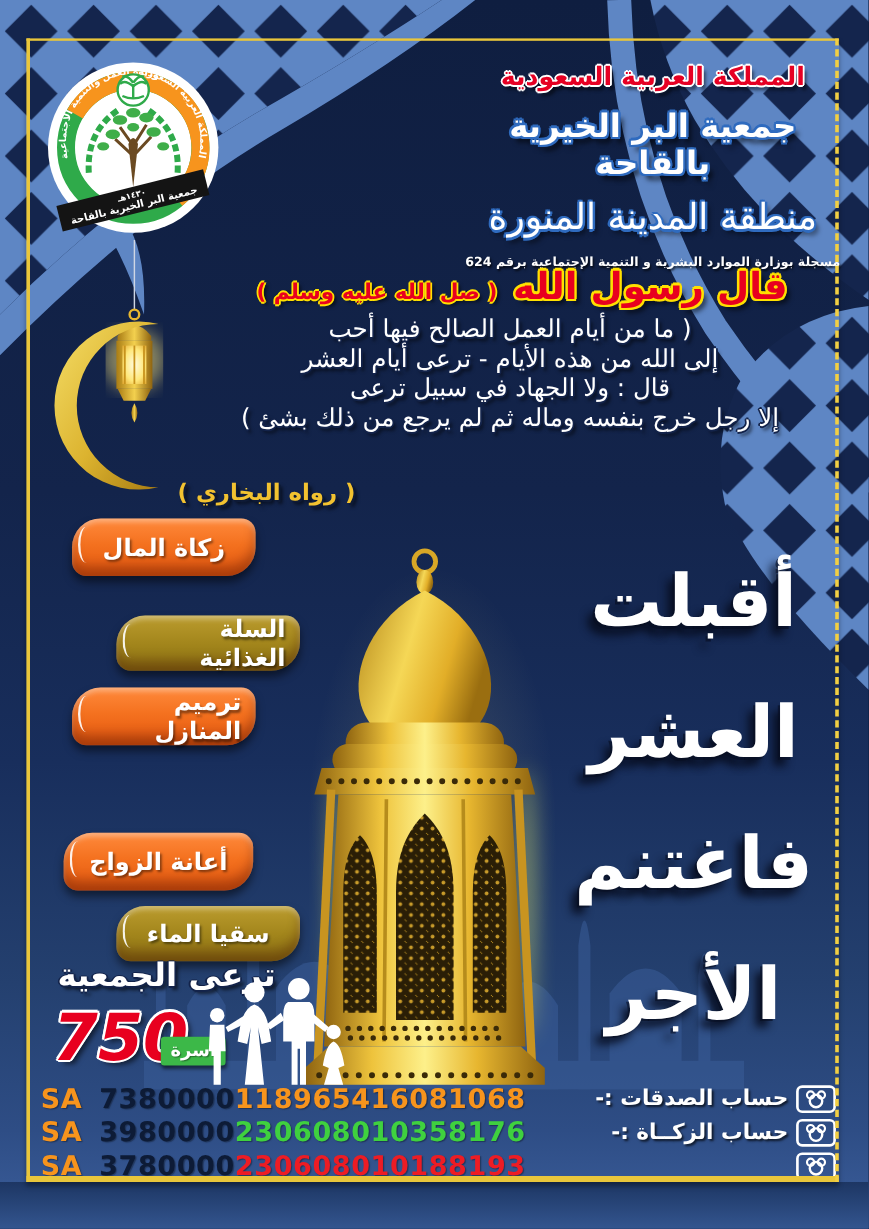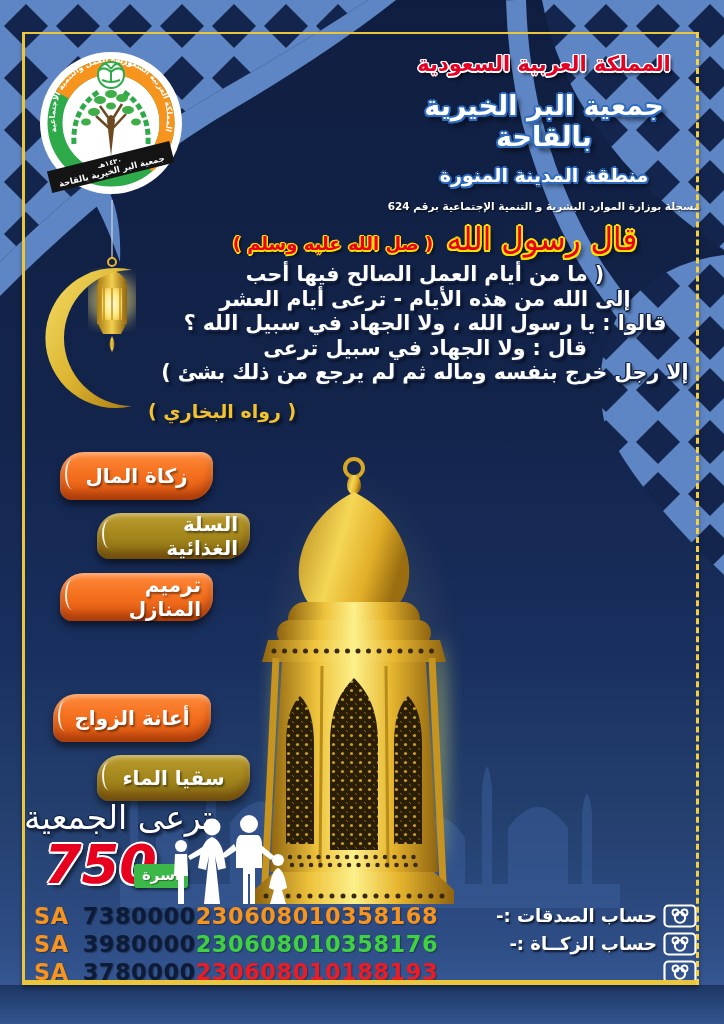--- a/index.html
+++ b/index.html
@@ -20,52 +20,52 @@
   
   .ornament-tl{left:0;top:0;z-index:1;}
   .ornament-r{right:0;top:0;z-index:1;}
   .mosque{left:110px;top:688px;z-index:2;opacity:.55;}
   
   .hdr{left:378px;top:52px;width:332px;text-align:center;z-index:10;direction:rtl;}
   .hdr-country{color:#e60023;font-size:21px;font-weight:bold;
     text-shadow:-1.5px 0 #fff,1.5px 0 #fff,0 -1.5px #fff,0 1.5px #fff,1px 1px #fff,-1px -1px #fff,1px -1px #fff,-1px 1px #fff,3px 4px 3px rgba(0,0,0,.55);}
   .hdr-org{margin-top:14px;color:#fff;font-size:27px;font-weight:bold;
     text-shadow:-2px 0 #2f6bbf,2px 0 #2f6bbf,0 -2px #2f6bbf,0 2px #2f6bbf,1.5px 1.5px #2f6bbf,-1.5px -1.5px #2f6bbf,1.5px -1.5px #2f6bbf,-1.5px 1.5px #2f6bbf,4px 5px 4px rgba(0,0,0,.6);}
-  .hdr-region{margin-top:12px;color:#fff;font-size:19px;font-weight:bold;
+  .hdr-region{margin-top:12px;color:#fff;font-size:30px;font-weight:normal;
     text-shadow:-2px 0 #2f6bbf,2px 0 #2f6bbf,0 -2px #2f6bbf,0 2px #2f6bbf,1.5px 1.5px #2f6bbf,-1.5px -1.5px #2f6bbf,3px 4px 4px rgba(0,0,0,.6);}
   .hdr-reg{margin-top:14px;color:#fff;font-size:10.5px;font-weight:bold;
     text-shadow:1px 1px 2px rgba(0,0,0,.8);}
   
   .hadith-title{left:140px;top:221px;width:570px;text-align:center;z-index:10;direction:rtl;white-space:nowrap;}
-  .ht-main{color:#e8001f;font-size:31px;font-weight:normal;
+  .ht-main{color:#e8001f;font-size:31px;font-weight:bold;
     text-shadow:-2px 0 #ffe000,2px 0 #ffe000,0 -2px #ffe000,0 2px #ffe000,1.5px 1.5px #ffe000,-1.5px -1.5px #ffe000,1.5px -1.5px #ffe000,-1.5px 1.5px #ffe000,4px 4px 4px rgba(0,0,0,.6);}
   .ht-sal{color:#e8001f;font-size:18px;font-weight:bold;margin-right:8px;
     text-shadow:-1.5px 0 #ffe000,1.5px 0 #ffe000,0 -1.5px #ffe000,0 1.5px #ffe000,1px 1px #ffe000,-1px -1px #ffe000,3px 3px 3px rgba(0,0,0,.6);padding-left:20px;}
   .hadith-body{left:135px;top:262px;width:580px;text-align:center;z-index:10;direction:rtl;}
-  .hadith-body p{margin:0;color:#fff;font-size:20.5px;font-weight:bold;line-height:24.5px;
+  .hadith-body p{margin:0;color:#fff;font-size:20.5px;font-weight:normal;line-height:24.5px;
     text-shadow:-1.5px 0 #13234a,1.5px 0 #13234a,0 -1.5px #13234a,0 1.5px #13234a,1px 1px #13234a,-1px -1px #13234a,2.5px 3px 3px rgba(0,0,0,.65);}
   .hadith-src{left:148px;top:400px;z-index:10;direction:rtl;color:#f2c230;font-size:19px;font-weight:bold;
     text-shadow:1.5px 1.5px 0 #0e1a36,3px 3px 3px rgba(0,0,0,.6);text-align:center;}
   
   .ribbon{position:absolute;z-index:10;height:48px;display:flex;align-items:center;justify-content:center;
     border-radius:24px 12px 24px 12px;direction:rtl;
     box-shadow:0 5px 7px rgba(0,0,0,.5),inset 0 -8px 10px rgba(60,10,0,.35),inset 0 3px 4px rgba(255,255,255,.35);}
   .ribbon::before{content:"";position:absolute;right:auto;left:5px;top:7px;bottom:11px;width:12px;
     border-left:2px solid rgba(255,255,255,.9);border-radius:50%;}
   .ribbon .ribbon-label{color:#fff;font-size:20px;font-weight:bold;text-shadow:1.5px 2px 2px rgba(0,0,0,.45);padding:0 12px;}
   .ribbon.orange{background:linear-gradient(180deg,#ff8a3c 0%,#f4711f 45%,#e3570f 100%);}
   .ribbon.olive{background:linear-gradient(180deg,#bb9c2e 0%,#a3861c 50%,#8a6f12 100%);height:46px;}
-  .r0{left:60px;top:452px;width:153px;}
+  .r0{left:60px;top:432px;width:153px;}
   .r1{left:97px;top:513px;width:153px;}
   .r2{left:60px;top:573px;width:153px;}
   .r3{left:97px;top:633px;width:150px;}
   .r4{left:53px;top:694px;width:158px;}
   .r5{left:97px;top:755px;width:153px;}
   
-  .sponsor-lead{left:24px;top:798px;z-index:10;direction:rtl;color:#fff;font-size:33px;font-weight:normal;
+  .sponsor-lead{left:48px;top:798px;z-index:10;direction:rtl;color:#fff;font-size:27px;font-weight:bold;
     text-shadow:-1.5px 0 #13234a,1.5px 0 #13234a,0 -1.5px #13234a,0 1.5px #13234a,3px 3px 3px rgba(0,0,0,.6);}
   .sponsor-count{left:44px;top:838px;z-index:10;color:#e8001f;font-size:54px;font-weight:bold;font-style:italic;line-height:1;
     text-shadow:-2px 0 #fff,2px 0 #fff,0 -2px #fff,0 2px #fff,1.5px 1.5px #fff,-1.5px -1.5px #fff,1.5px -1.5px #fff,-1.5px 1.5px #fff,4px 4px 4px rgba(0,0,0,.55);}
   .sponsor-badge{left:134px;top:864px;z-index:10;background:#3cb848;color:#fff;font-size:15px;font-weight:bold;
     padding:2px 8px 4px;border-radius:3px;direction:rtl;text-shadow:1px 1px 1px rgba(0,0,0,.4);
     box-shadow:1px 2px 3px rgba(0,0,0,.5);}
   .family{left:168px;top:812px;z-index:10;}
   
   .lantern{left:248px;top:452px;z-index:5;}
   .glow{position:absolute;z-index:4;background:#e9f36e;filter:blur(9px);opacity:.55;border-radius:50%;}
@@ -223,21 +223,20 @@
     <div class="hdr-reg">مسجلة بوزارة الموارد البشرية و التنمية الإجتماعية برقم 624</div>
   </div>
 
   <div class="abs hadith-title">
     <span class="ht-main">قال رسول الله</span>
     <span class="ht-sal">( صل الله عليه وسلم )</span>
   </div>
   <div class="abs hadith-body">
     <p>( ما من أيام العمل الصالح فيها أحب</p>
     <p>إلى الله من هذه الأيام - ترعى أيام العشر</p>
-    <p>قالوا : يا رسول الله ، ولا الجهاد في سبيل الله ؟</p>
     <p>قال : ولا الجهاد في سبيل ترعى</p>
     <p>إلا رجل خرج بنفسه وماله ثم لم يرجع من ذلك بشئ )</p>
   </div>
   <div class="abs hadith-src">( رواه البخاري )</div>
 
   <div class="ribbon orange r0">
     <span class="ribbon-label">زكاة المال</span>
     </div>
   <div class="ribbon orange r2">
     <span class="ribbon-label">ترميم المنازل</span>
@@ -316,31 +315,37 @@
     <path d="M52,244 C62,254 66,270 66,294 L66,392 L38,392 L38,294 C38,270 42,254 52,244 Z" fill="url(#wpat)"></path>
     <path d="M160,244 C170,254 174,270 174,294 L174,392 L146,392 L146,294 C146,270 150,254 160,244 Z" fill="url(#wpat)"></path>
 
     <line x1="42" y1="405" x2="170" y2="405" stroke="#3a2a08" stroke-width="4.5" stroke-linecap="round" stroke-dasharray="0 9.5"></line>
     <line x1="44" y1="413" x2="168" y2="413" stroke="#3a2a08" stroke-width="4.5" stroke-linecap="round" stroke-dasharray="0 9.5"></line>
 
     <path d="M26,420 L186,420 L206,438 L206,452 L6,452 L6,438 Z" fill="url(#goldH)"></path>
     <line x1="18" y1="444" x2="196" y2="444" stroke="#3a2a08" stroke-width="5" stroke-linecap="round" stroke-dasharray="0 11"></line>
   </svg>
 
+  <div class="abs slogan">
+    <div>أقبلت</div>
+    <div>العشر</div>
+    <div>فاغتنم</div>
+    <div>الأجر</div>
+  </div>
 
   <div class="abs accounts">
     <div class="acct-row">
       <svg class="acct-icon" viewBox="0 0 34 24" fill="none" stroke="#ffffff">
         <rect x="1.5" y="1.5" width="31" height="21" rx="4" stroke-width="2.2"></rect>
         <circle cx="17" cy="13.5" r="5.2" stroke-width="2"></circle>
         <circle cx="12.5" cy="8.5" r="3" stroke-width="1.8"></circle>
         <circle cx="21.5" cy="8.5" r="3" stroke-width="1.8"></circle>
       </svg>
       <span class="acct-label">حساب الصدقات :-</span>
-      <span class="acct-num"><span class="sa">SA</span><span class="pre">7380000</span><span class="suf-orange">230608010358168</span></span>
+      <span class="acct-num"><span class="sa">SA</span><span class="pre">7380000</span><span class="suf-orange">118965416081068</span></span>
     </div>
     <div class="acct-row">
       <svg class="acct-icon" viewBox="0 0 34 24" fill="none" stroke="#ffffff">
         <rect x="1.5" y="1.5" width="31" height="21" rx="4" stroke-width="2.2"></rect>
         <circle cx="17" cy="13.5" r="5.2" stroke-width="2"></circle>
         <circle cx="12.5" cy="8.5" r="3" stroke-width="1.8"></circle>
         <circle cx="21.5" cy="8.5" r="3" stroke-width="1.8"></circle>
       </svg>
       <span class="acct-label">حساب الزكــاة :-</span>
       <span class="acct-num"><span class="sa">SA</span><span class="pre">3980000</span><span class="suf-green">230608010358176</span></span>

